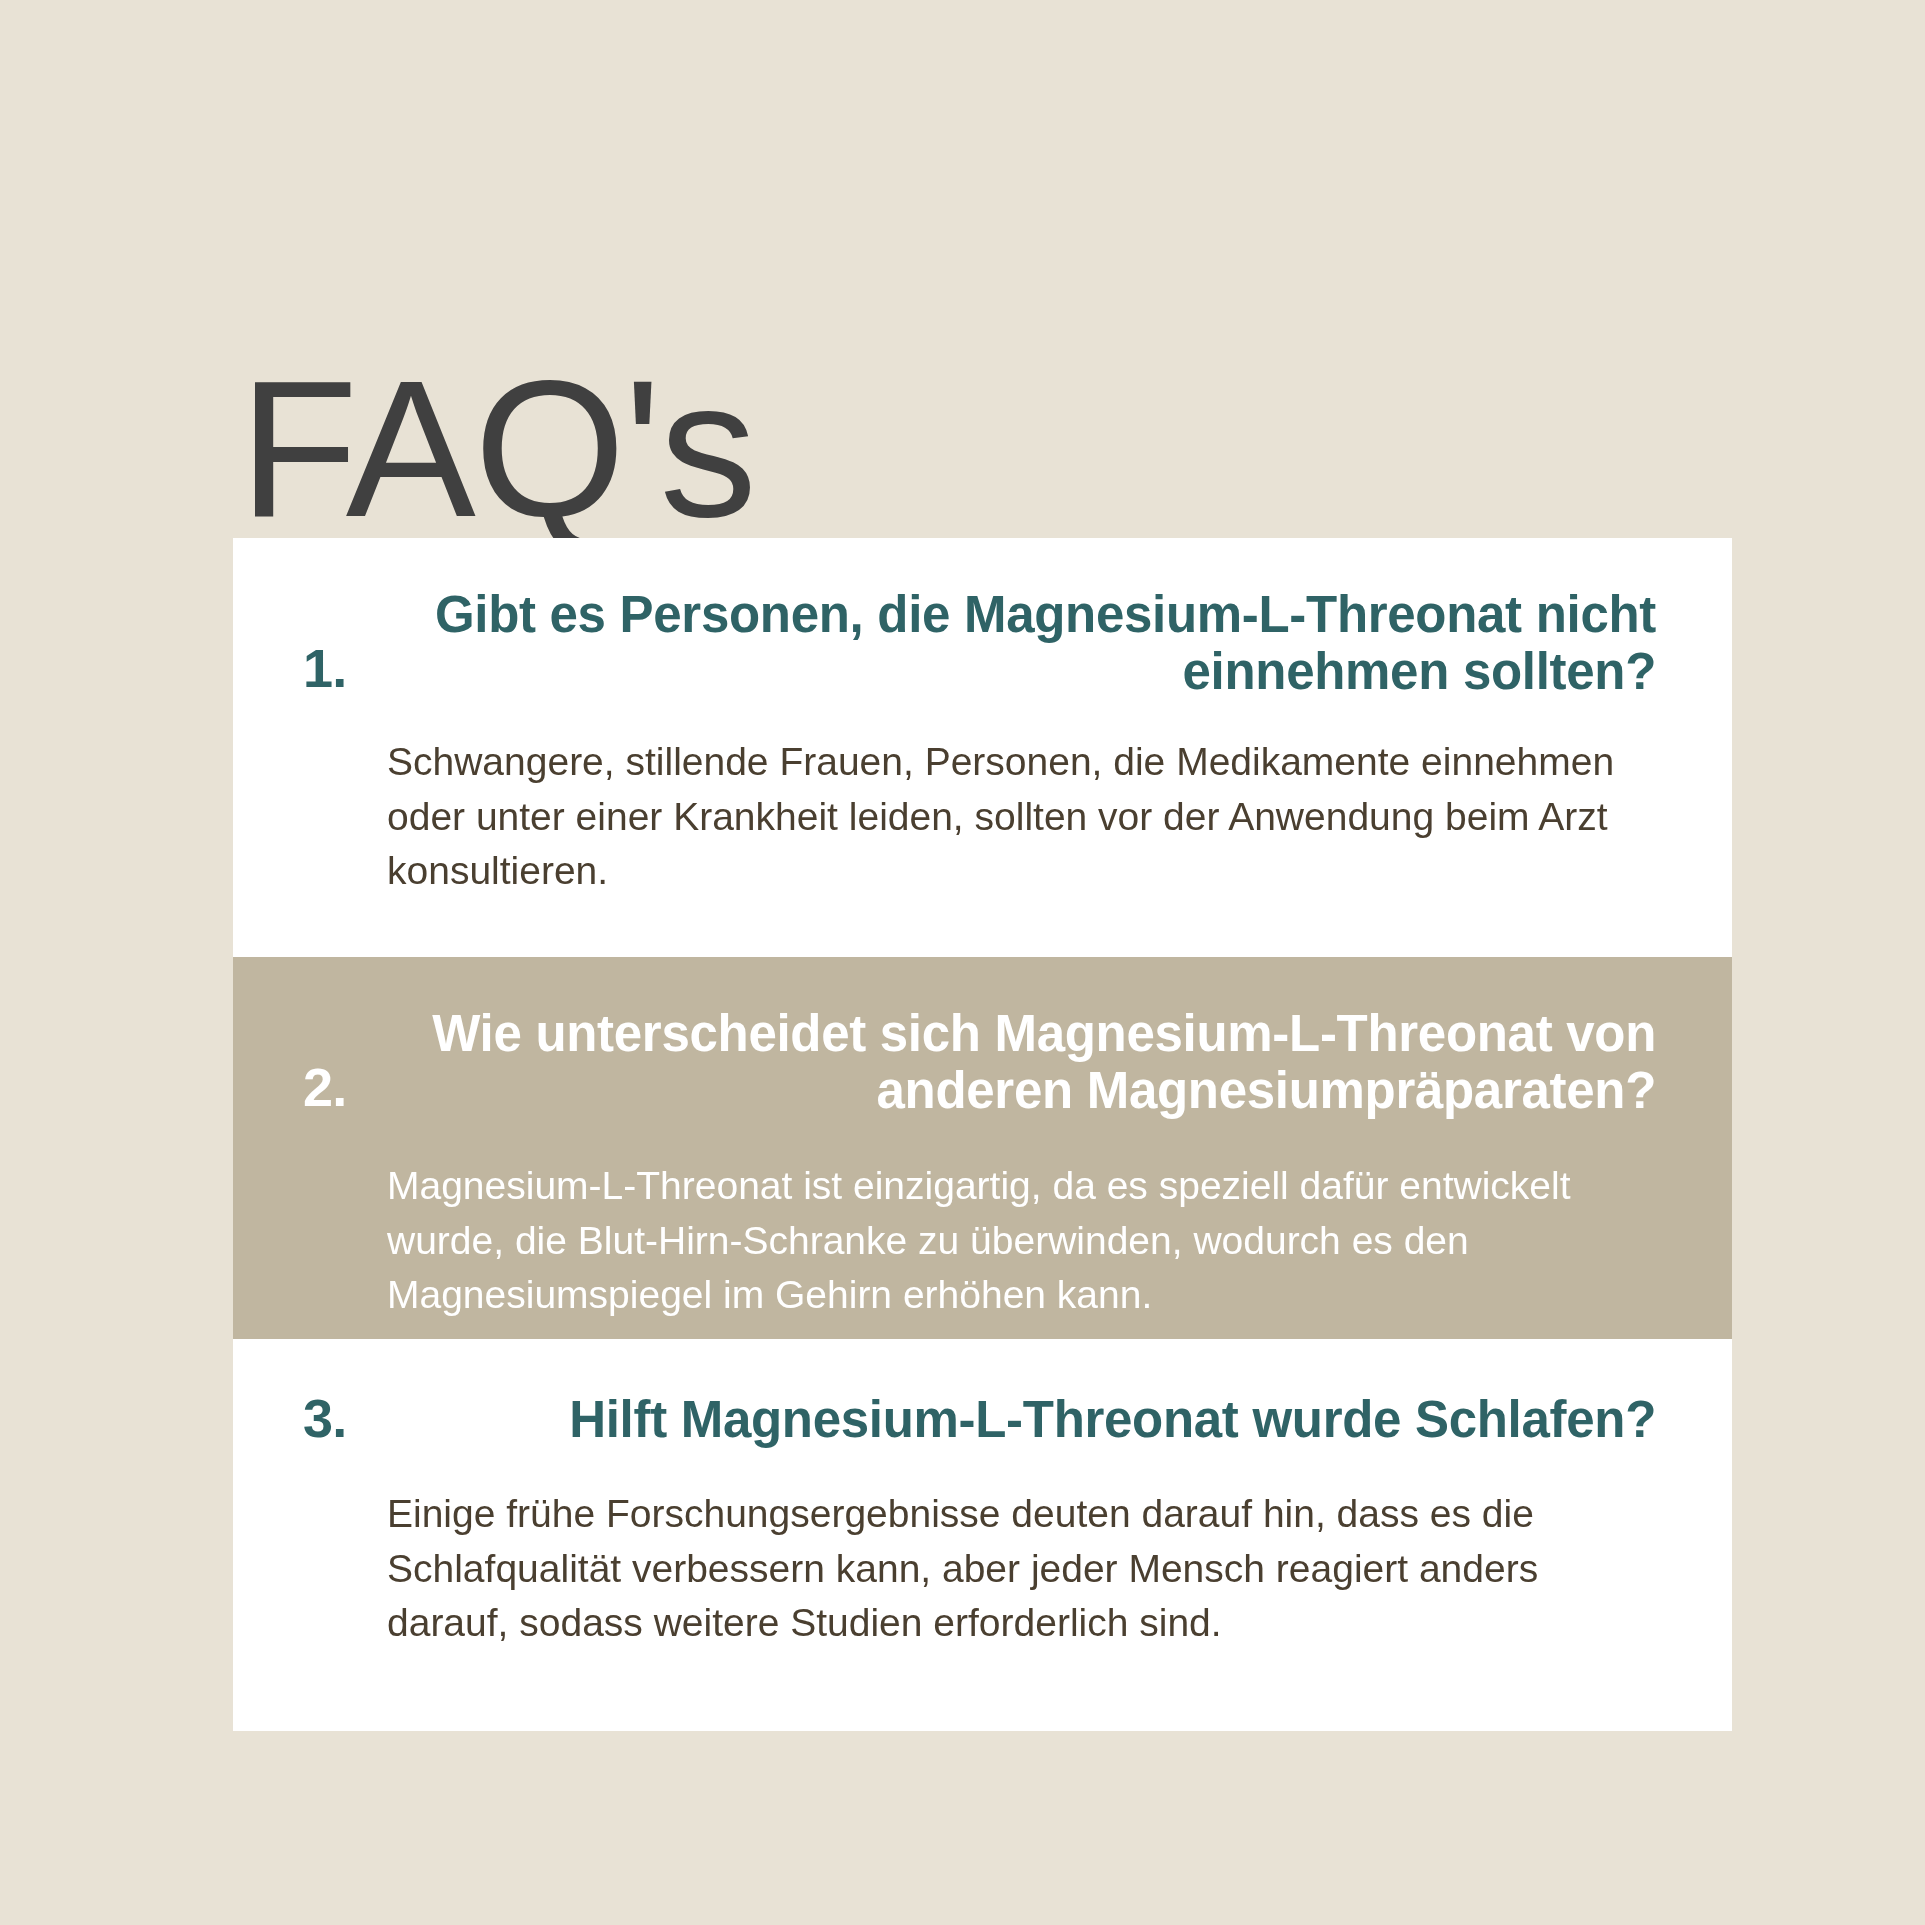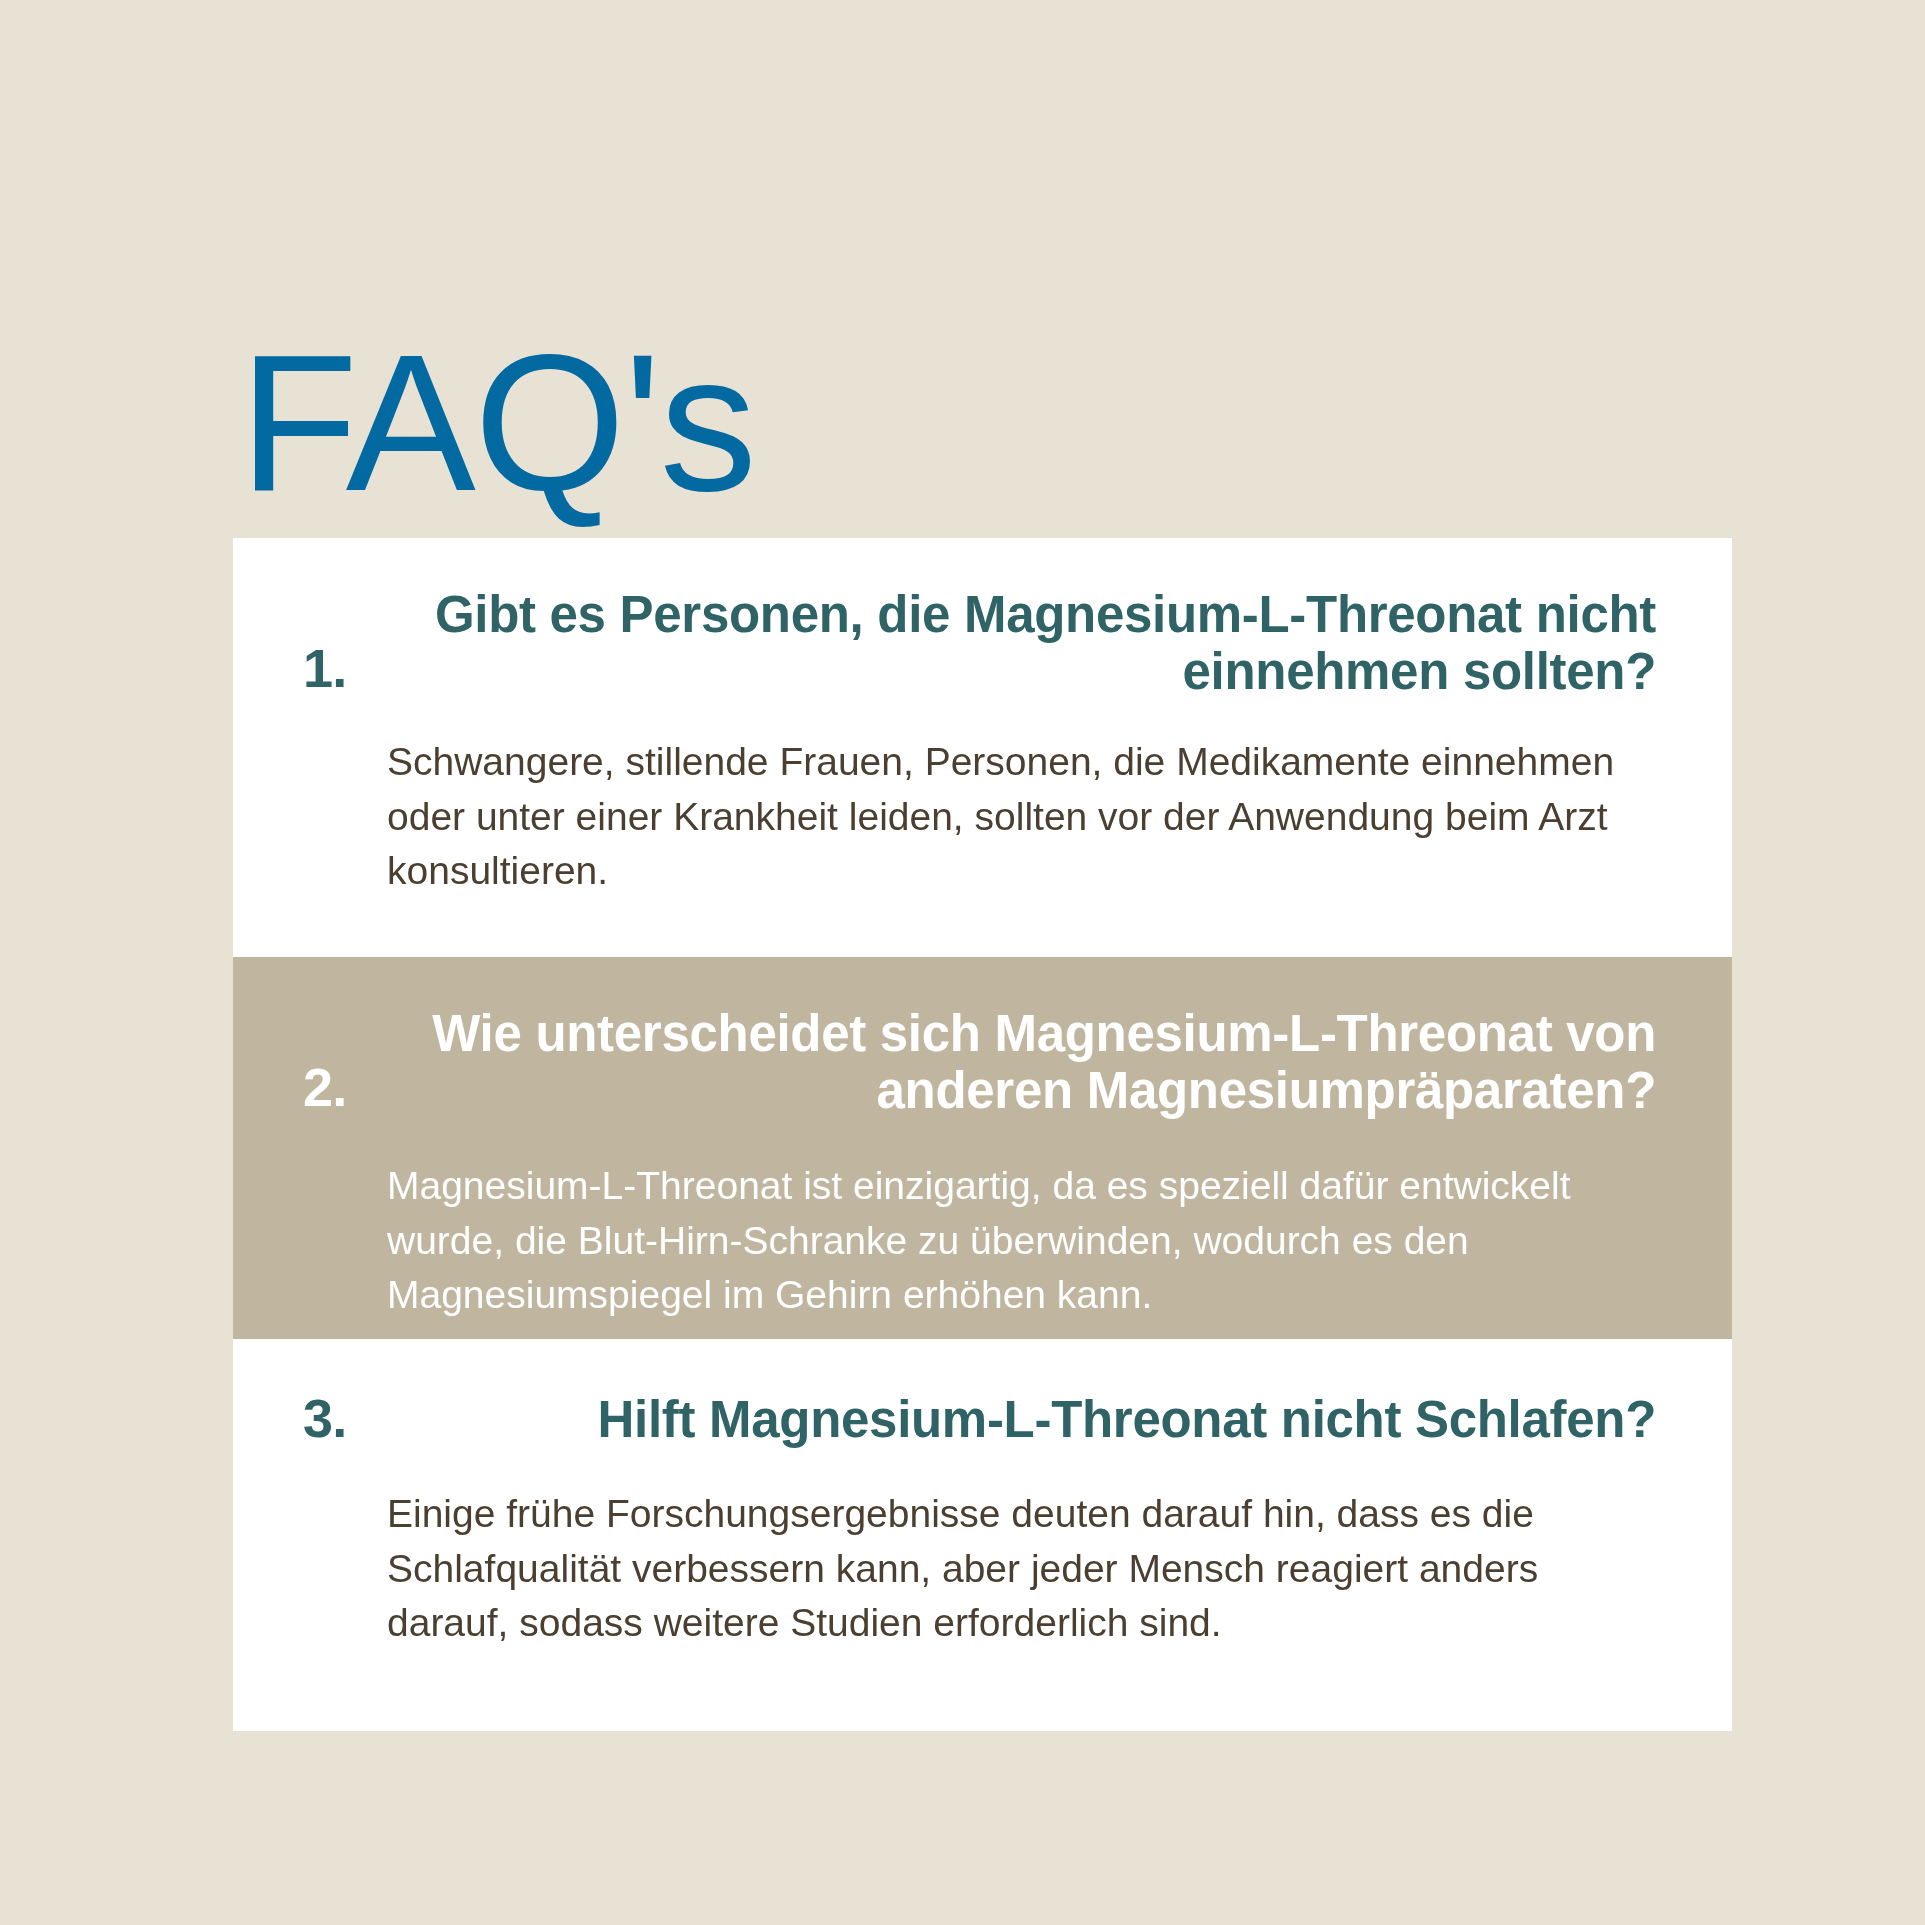--- a/index.html
+++ b/index.html
@@ -19,26 +19,26 @@
     position: relative;
     width: 1926px;
     height: 1926px;
     box-sizing: border-box;
   }
 
   
   .page-title {
     position: absolute;
     left: 239px;
-    top: 194px;
+    top: 220px;
     font-size: 195px;
     line-height: 1.0;
     letter-spacing: -1.7px;
     font-weight: 300;
-    color: #0369a1;
+    color: #404040;
     white-space: nowrap;
     font-family: "Liberation Sans", sans-serif;
   }
 
   
   .faq-card {
     position: absolute;
     left: 233px;
     top: 538px;
     width: 1499px;
@@ -142,20 +142,20 @@
       <div class="q-row">
         <div class="q-num white-num">2.</div>
         <div class="q-text white-q">Wie unterscheidet sich Magnesium-L-Threonat von anderen Magnesiumpräparaten?</div>
       </div>
       <div class="a-text white-a">Magnesium-L-Threonat ist einzigartig, da es speziell dafür entwickelt wurde, die Blut-Hirn-Schranke zu überwinden, wodurch es den Magnesiumspiegel im Gehirn erhöhen kann.</div>
     </div>
 
     <div class="faq-item item-3 plain">
       <div class="q-row">
         <div class="q-num teal-num">3.</div>
-        <div class="q-text teal-q">Hilft Magnesium-L-Threonat nicht Schlafen?</div>
+        <div class="q-text teal-q">Hilft Magnesium-L-Threonat wurde Schlafen?</div>
       </div>
       <div class="a-text brown-a">Einige frühe Forschungsergebnisse deuten darauf hin, dass es die Schlafqualität verbessern kann, aber jeder Mensch reagiert anders darauf, sodass weitere Studien erforderlich sind.</div>
     </div>
 
   </div>
 </div>
 
 
 </body></html>

